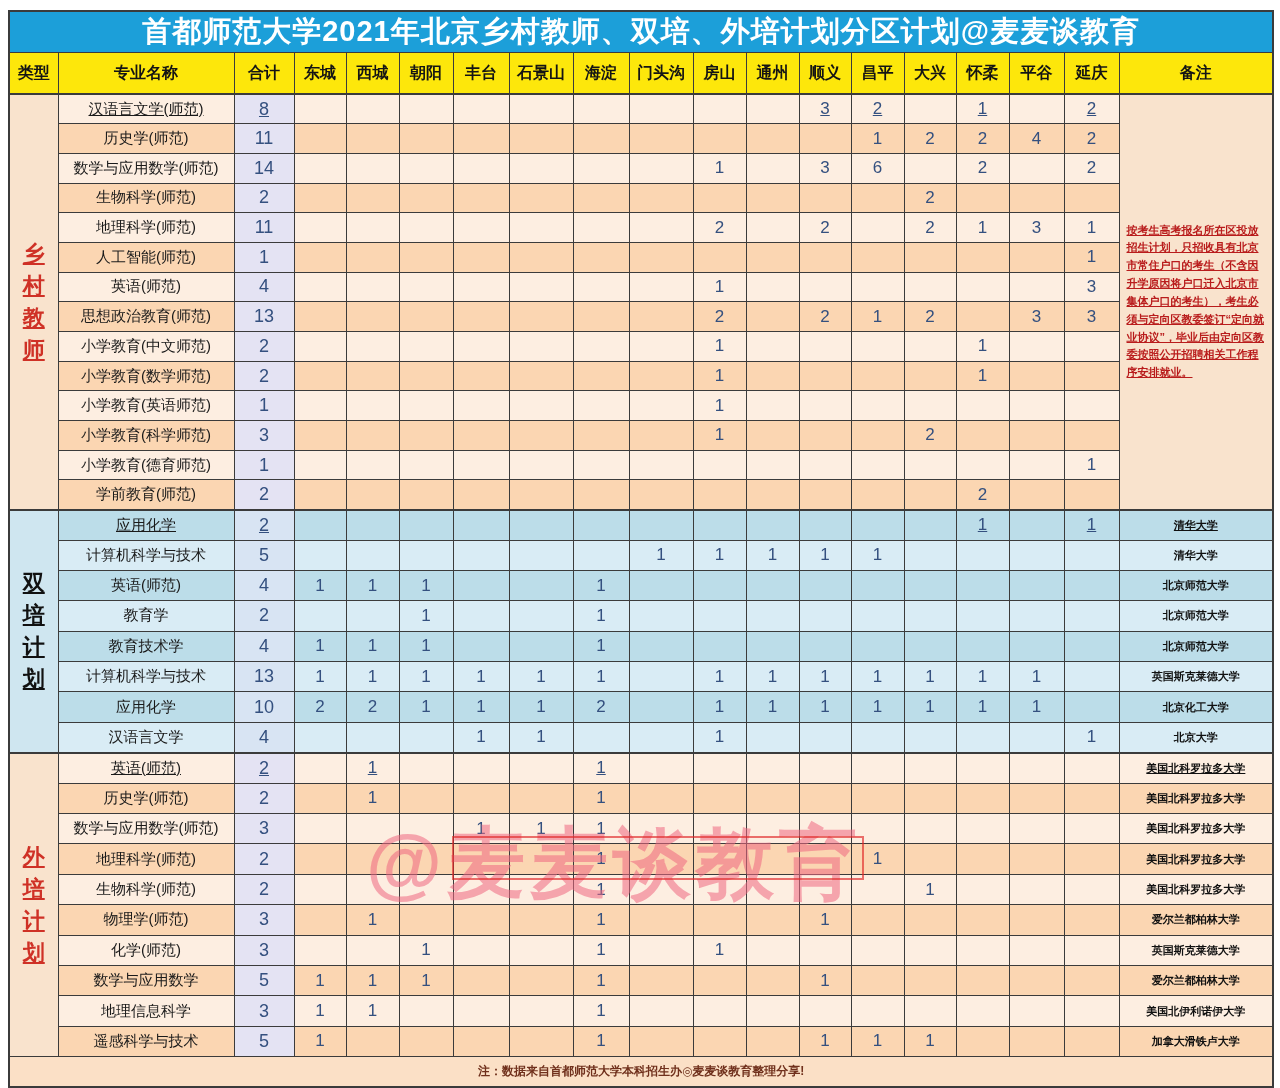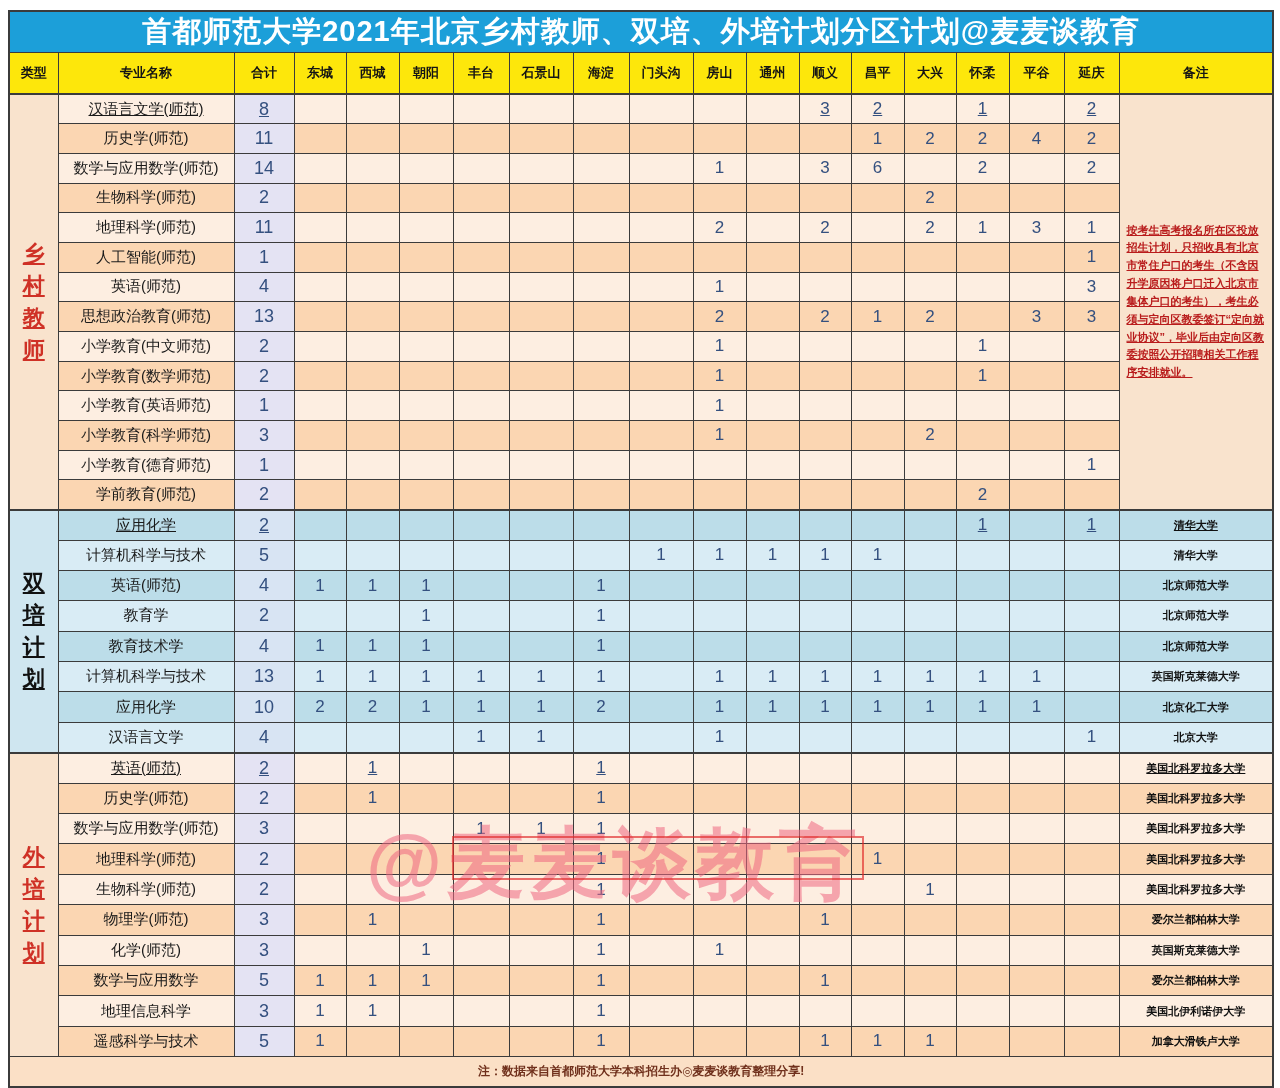--- a/index.html
+++ b/index.html
@@ -13,21 +13,21 @@
   }
   html,body{margin:0;padding:0;background:#ffffff;}
   body{width:1280px;height:1088px;position:relative;overflow:hidden;
        font-family:"Liberation Sans","DejaVu Sans",sans-serif;}
   .sheet{position:absolute;left:8px;top:10px;}
   table{border-collapse:collapse;table-layout:fixed;width:1264px;border:2px solid var(--grid-line);padding-left:40px;}
   td,th{border:1px solid var(--grid-line);padding:0;text-align:center;vertical-align:middle;overflow:hidden;}
   .title-row td{height:38px;background:var(--title-bg);color:var(--title-text);
       font-size:29px;font-weight:bold;letter-spacing:1px;}
   .header-row th{height:40px;background:var(--header-bg);color:var(--header-text);
-      font-size:13px;font-weight:bold;}
+      font-size:16px;font-weight:bold;}
   tr.srow{height:29.7px;}
   tr.h2{height:30.4px;}
   .sec0.light td.rowbg,.sec2.light td.rowbg{background:var(--peach-light);}
   .sec0.dark td.rowbg,.sec2.dark td.rowbg{background:var(--peach-dark);}
   .sec1.light td.rowbg{background:var(--blue-light);}
   .sec1.dark td.rowbg{background:var(--blue-dark);}
   td.type-cell{font-size:22px;font-weight:bold;line-height:1.45;}
   td.type-peach{background:var(--peach-label);color:var(--red-label);}
   td.type-blue{background:var(--blue-label);color:#111;}
   td.major-cell{font-size:15px;color:#1a1a1a;font-weight:500;}

